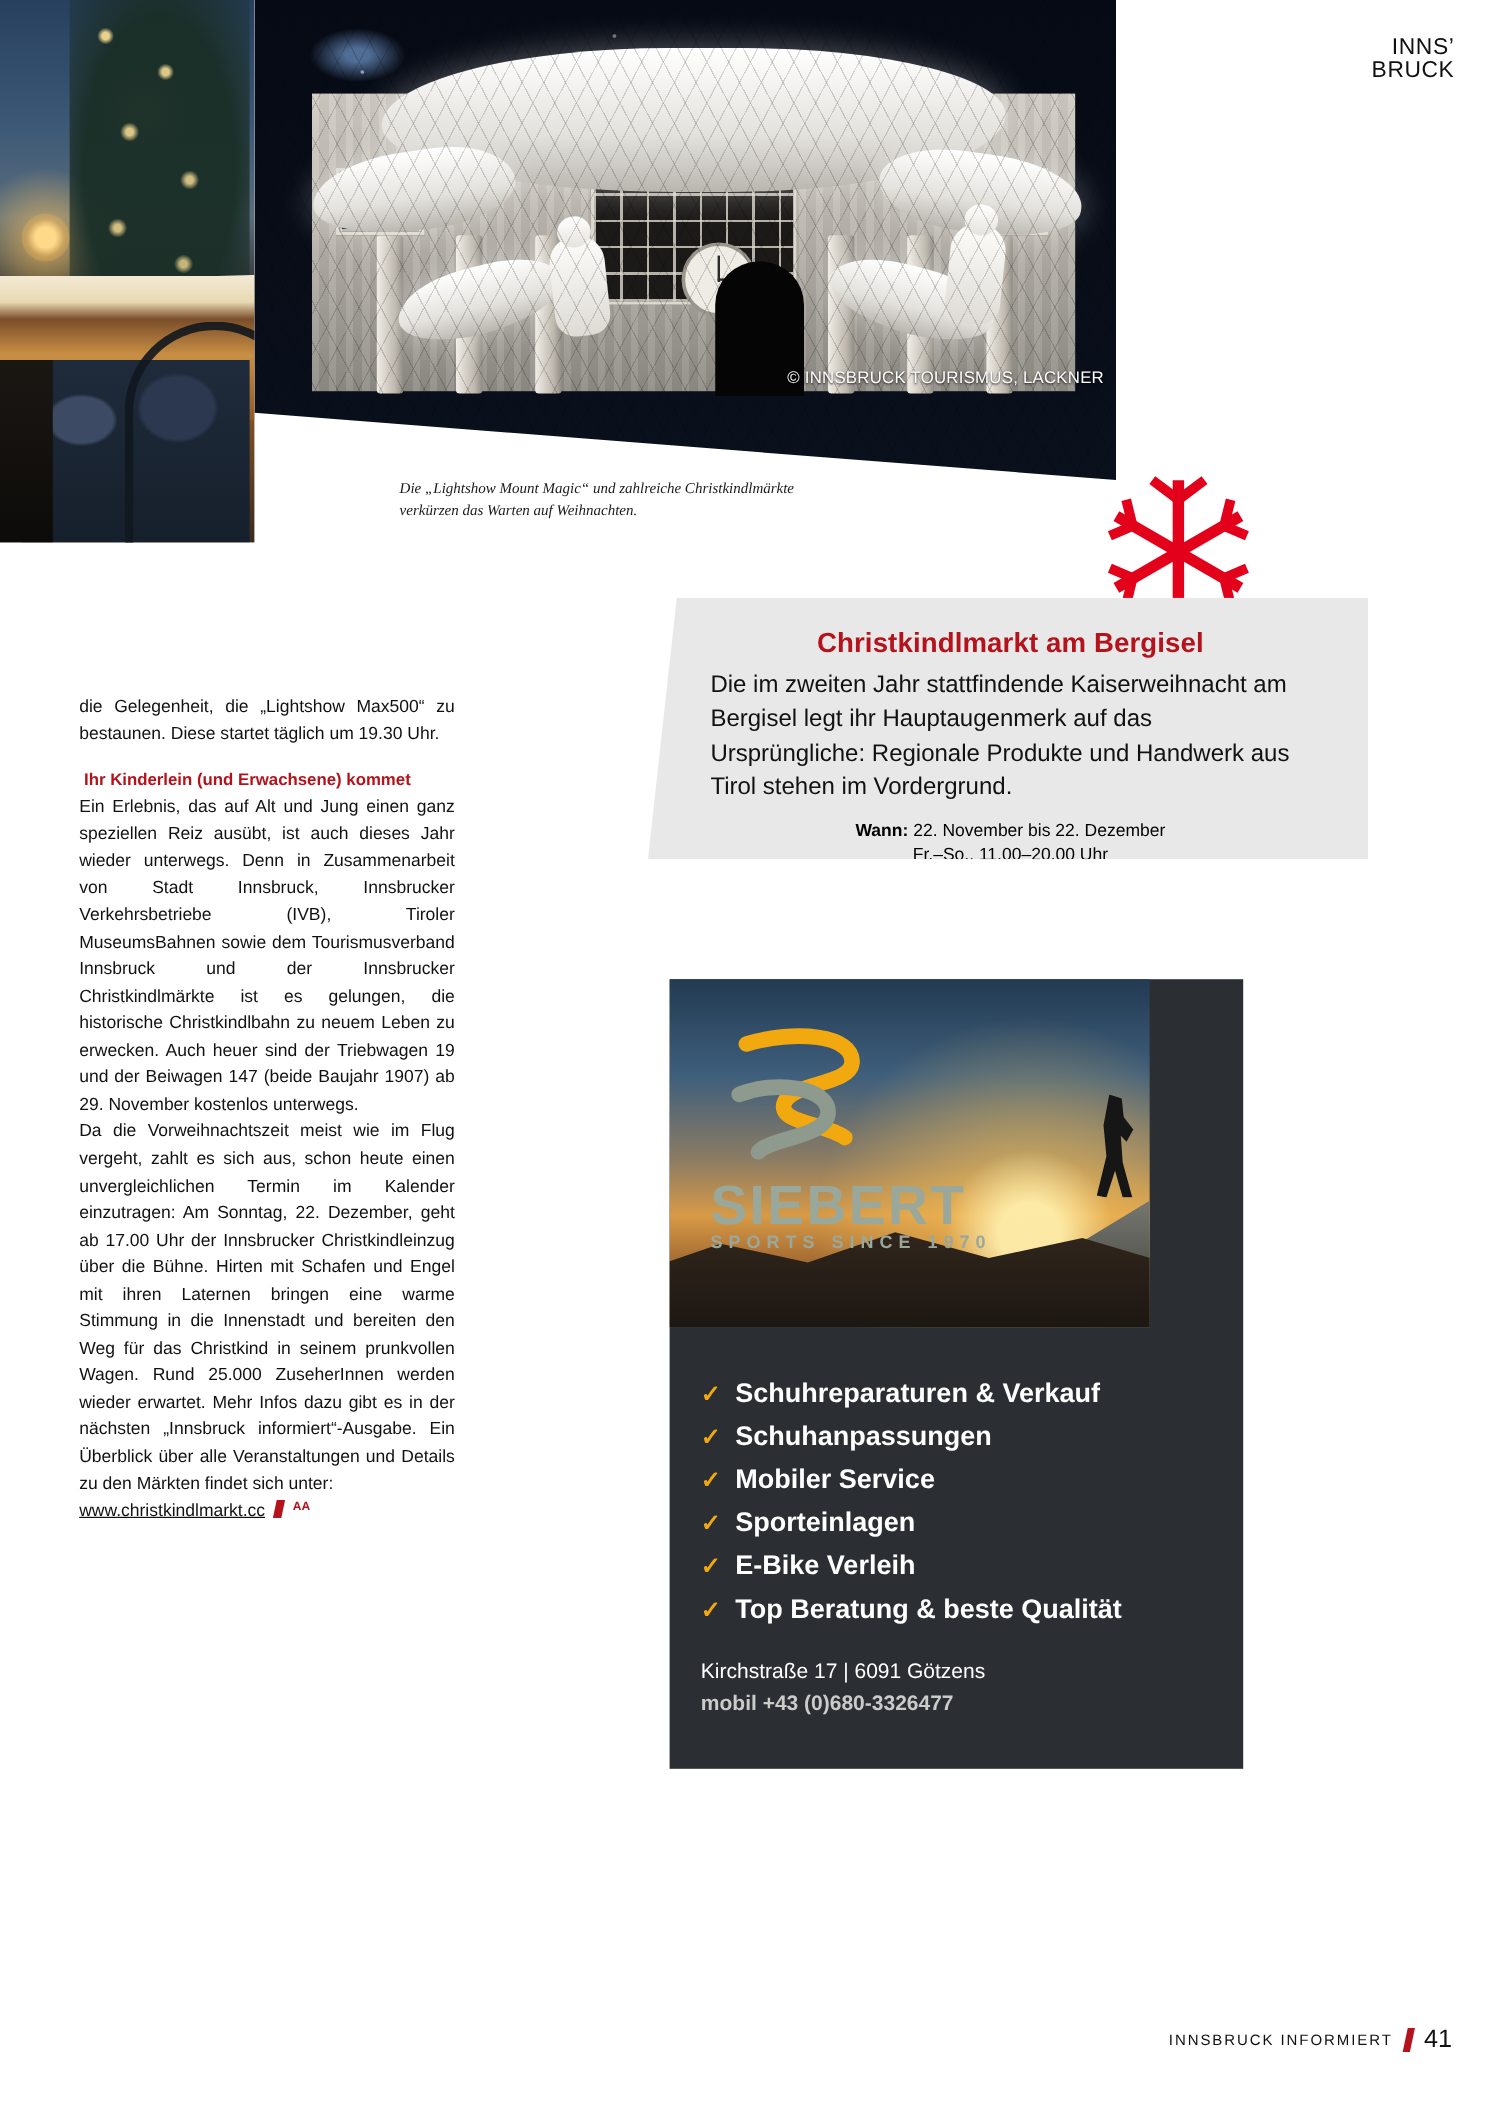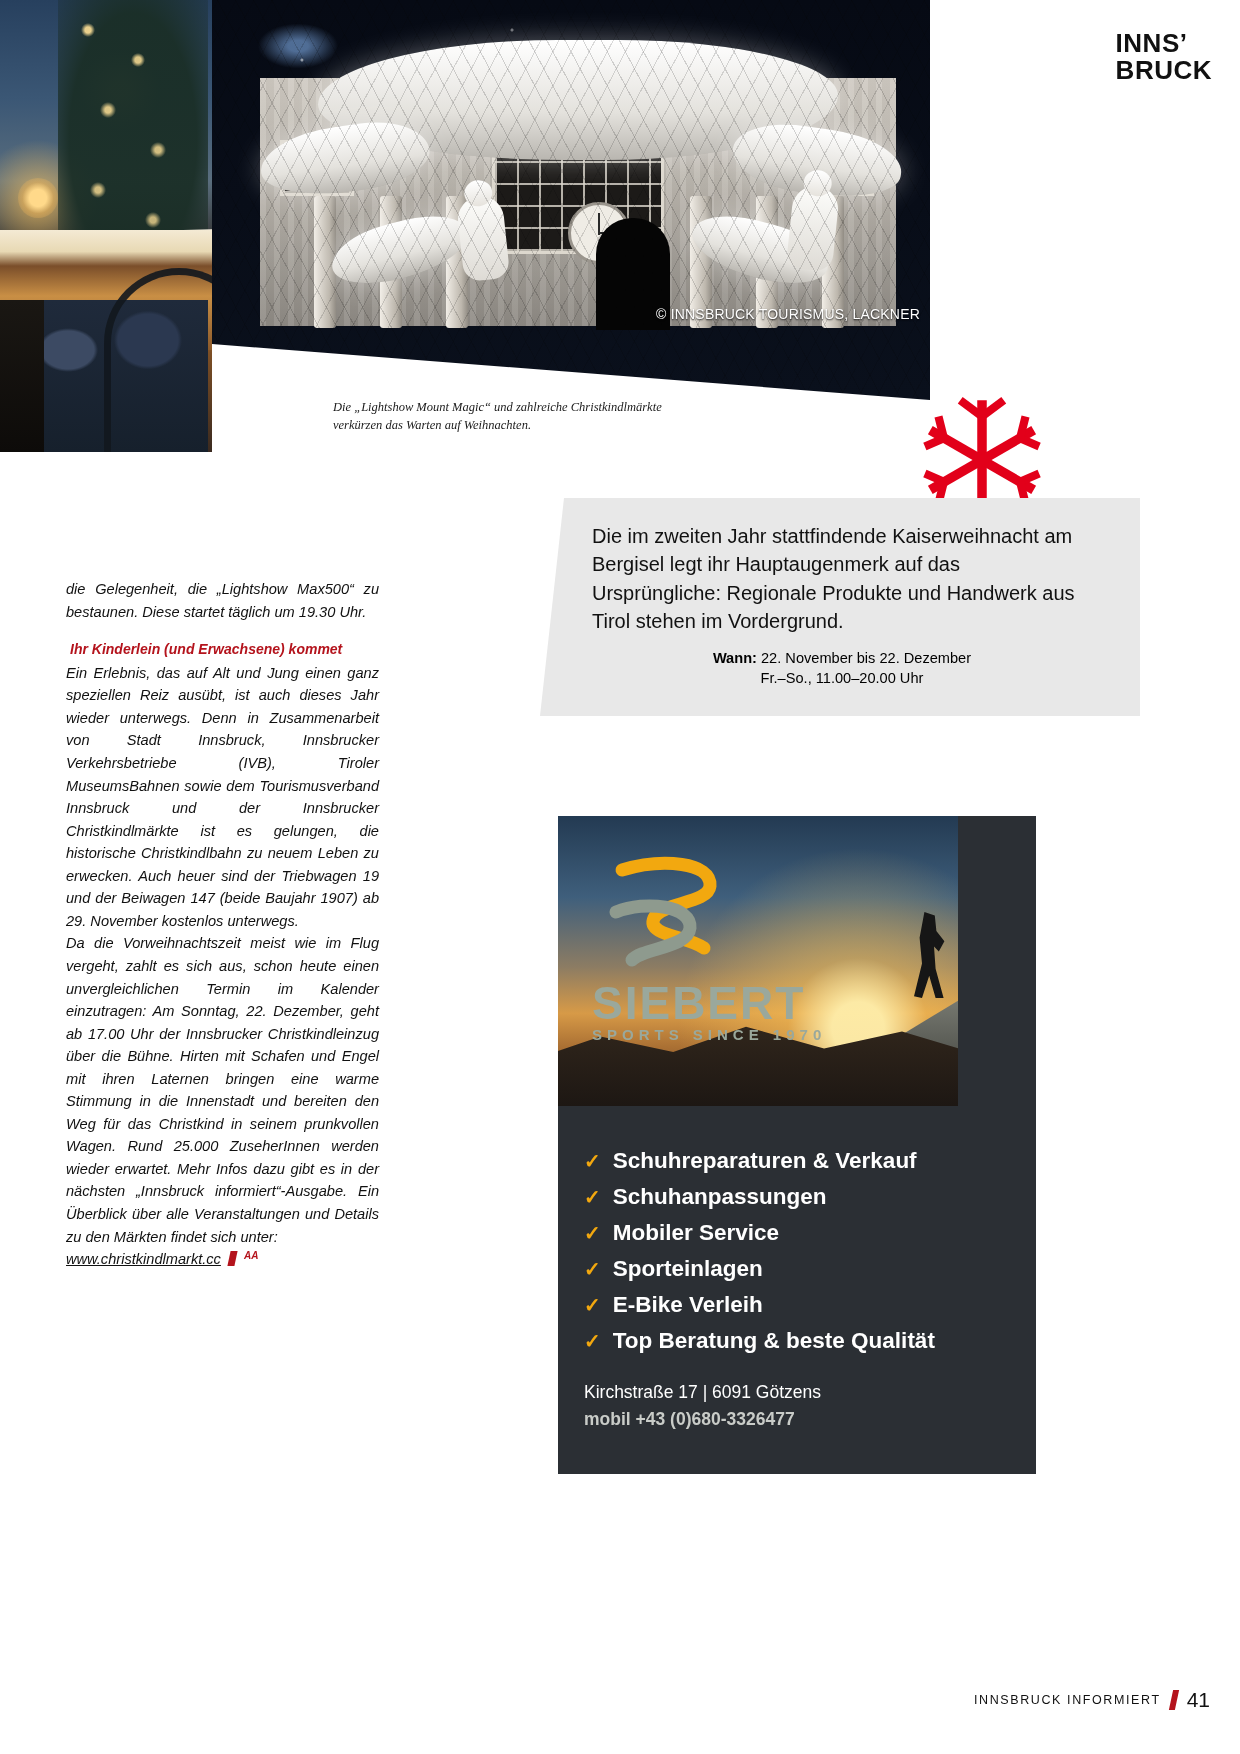--- a/index.html
+++ b/index.html
@@ -155,21 +155,21 @@
 
   .caption {
     position:absolute; left:333px; top:398px; width:330px;
     font-family:"Liberation Serif", serif;
     font-style:italic; font-size:12.5px; line-height:1.45; color:#1a1a1a;
   }
 
   
   .logo {
     position:absolute; right:28px; top:30px;
-    text-align:left; font-weight:bold; font-size:26px; line-height:1.02;
+    text-align:right; font-weight:normal; font-size:19px; line-height:1.02;
     letter-spacing:.5px; color:#111;
   }
 
   
   .snowflake { position:absolute; left:914px; top:392px; width:136px; height:136px; }
 
   
   .infobox {
     position:absolute; left:540px; top:498px; width:600px; height:218px;
     background:#e8e8e8;
@@ -185,21 +185,20 @@
   }
   .infobox .wann { margin-top:12px; text-align:center; font-size:14.6px; line-height:1.42;}
   .infobox .wann b{ font-weight:bold; }
 
   
   .col {
     position:absolute; left:66px; top:578px; width:313px;
     font-size:14.6px; line-height:1.545; color:#111;
     text-align:justify;
     font-family:"Liberation Sans", sans-serif;
-    font-style:italic;
   }
   .col p { margin:0 0 0 0; }
   .col p + p { margin-top:0; }
   .col h3 {
     color:#b4131c; font-size:14px; line-height:1.34; margin:17px 0 3px 4px;
     font-weight:bold; text-align:left;
   }
   .col .link { text-decoration:underline; }
   .col .aa { color:#b4131c; font-size:10px; font-weight:bold; vertical-align:top; }
   .col .redtick {
@@ -324,20 +323,21 @@
       <line x1="78" y1="66" x2="82" y2="82"></line>
       <line x1="22" y1="66" x2="8" y2="60"></line>
       <line x1="22" y1="66" x2="18" y2="82"></line>
       <line x1="78" y1="34" x2="92" y2="40"></line>
       <line x1="78" y1="34" x2="82" y2="18"></line>
     </g>
   </svg>
 </div>
 
 <div class="infobox">
+  <h2>Christkindlmarkt am Bergisel</h2>
   <p>Die im zweiten Jahr stattfindende Kaiserweihnacht am Bergisel legt ihr Hauptaugenmerk auf das Ursprüngliche: Regionale Produkte und Handwerk aus Tirol stehen im Vordergrund.</p>
   <div class="wann">
     <b>Wann:</b>
     <span>22. November bis 22. Dezember</span>
     <div>Fr.–So., 11.00–20.00 Uhr</div>
   </div>
 </div>
 
 <div class="col">
   <p>die Gelegenheit, die „Lightshow Max500“ zu bestaunen. Diese startet täglich um 19.30 Uhr.</p>

